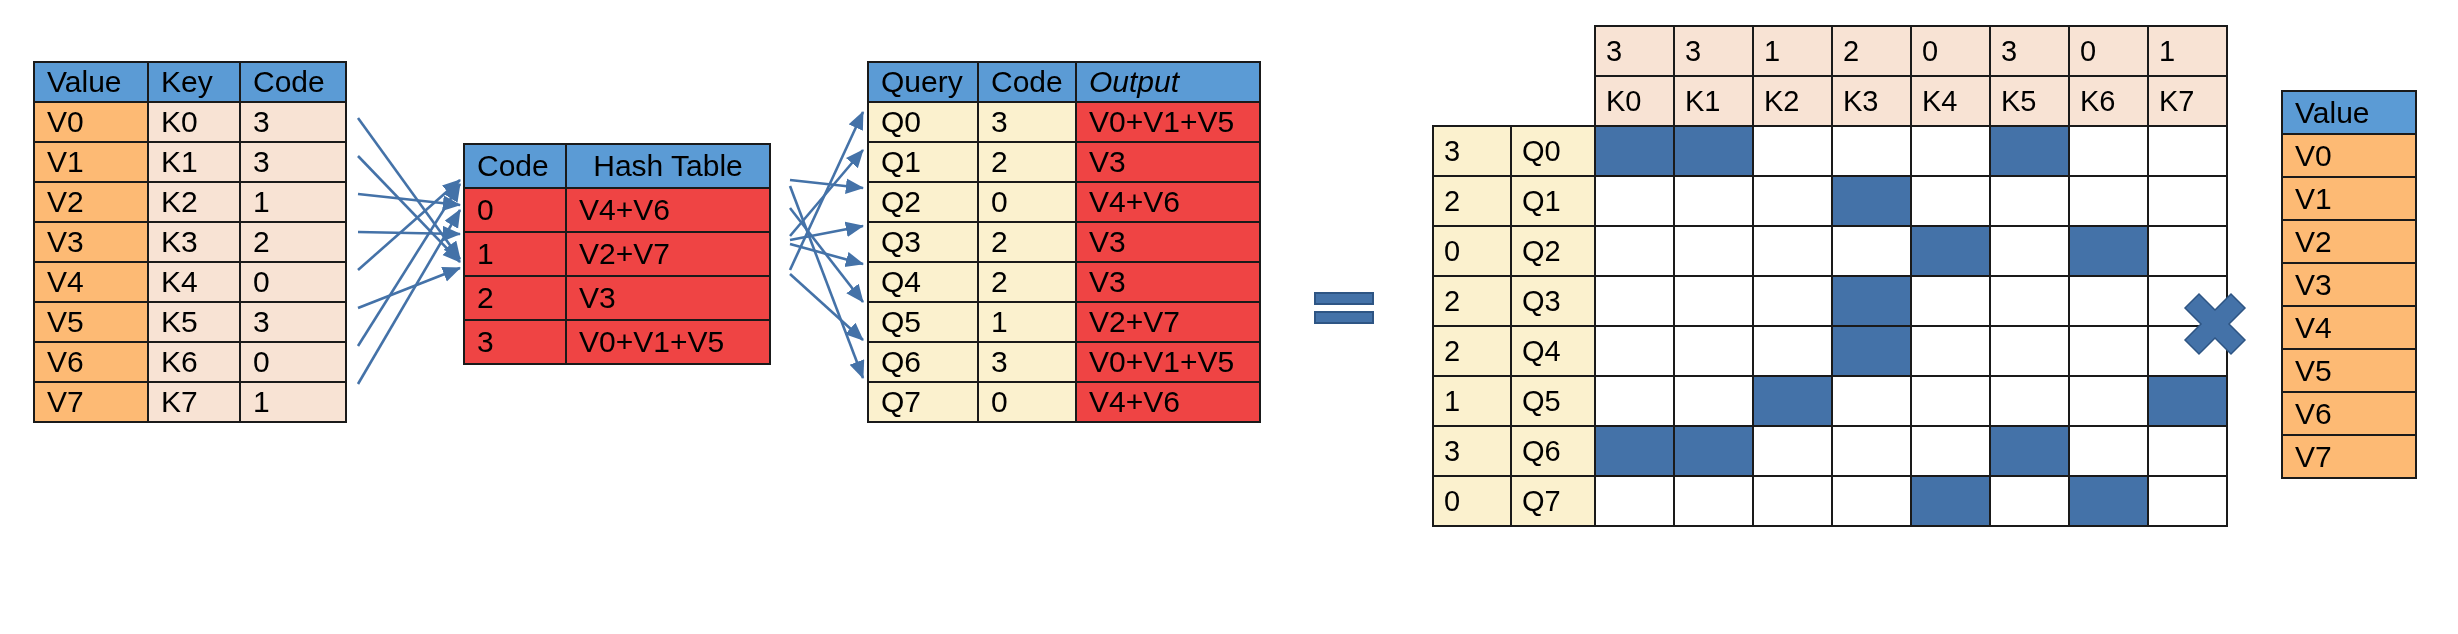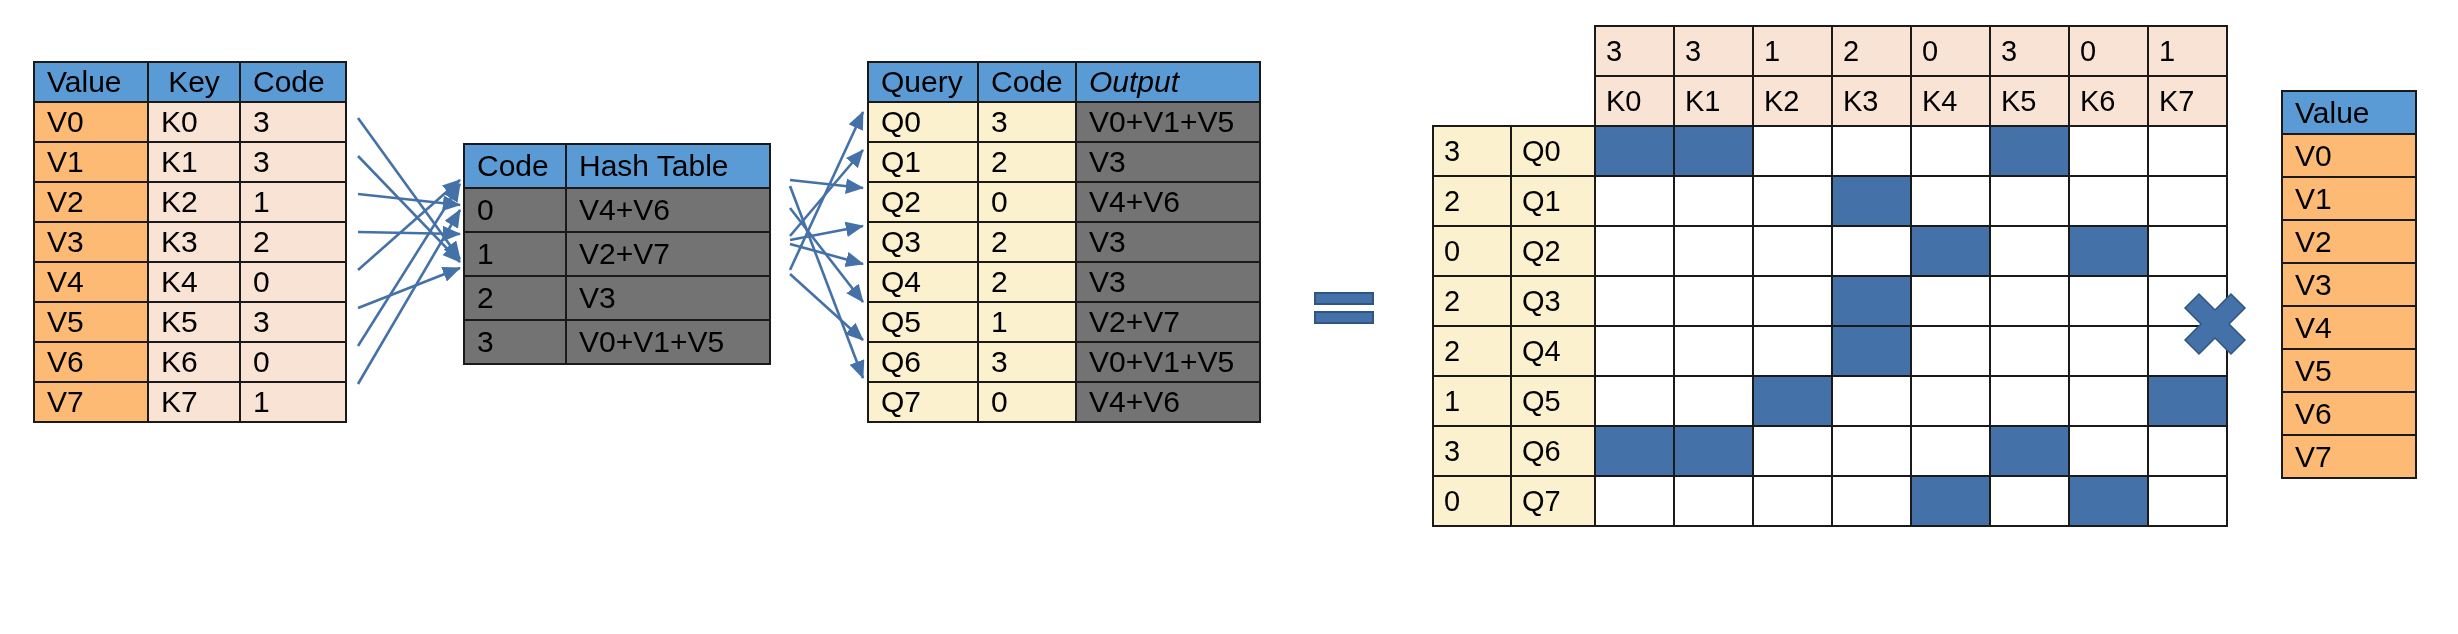--- a/index.html
+++ b/index.html
@@ -33,37 +33,37 @@
     font-size: 30px;
     color: #000000;
     text-align: left;
     vertical-align: middle;
     line-height: 1.0;
     white-space: nowrap;
   }
   .hdr   { background: #5B9BD5; }
   .gray  { background: #fdba74; }
   .peach { background: #F8E3D4; }
-  .lav   { background: #737373; }
+  .lav   { background: #ef4444; }
   .cream { background: #FBF1CE; }
   .white { background: #FFFFFF; }
   .fill  { background: #4472A8; }
 
   
   #value-key-code-table { left: 33px; top: 61px; }
   #value-key-code-table td, #value-key-code-table th { height: 38px; }
   #value-key-code-table .c-value { width: 88px; }
-  #value-key-code-table .c-key   { width: 66px; text-align: center; }
+  #value-key-code-table .c-key   { width: 66px; }
   #value-key-code-table .c-code  { width: 80px; }
 
   
   #hash-table { left: 463px; top: 143px; }
   #hash-table td, #hash-table th { height: 42px; }
   #hash-table .c-code { width: 76px; }
-  #hash-table .c-ht   { width: 178px; }
+  #hash-table .c-ht   { width: 178px; text-align: center; }
 
   
   #query-code-output-table { left: 867px; top: 61px; }
   #query-code-output-table td, #query-code-output-table th { height: 38px; }
   #query-code-output-table .c-query  { width: 84px; }
   #query-code-output-table .c-code   { width: 72px; }
   #query-code-output-table .c-output { width: 158px; font-style: italic; }
 
   
   #attention-matrix { left: 1432px; top: 25px; }

